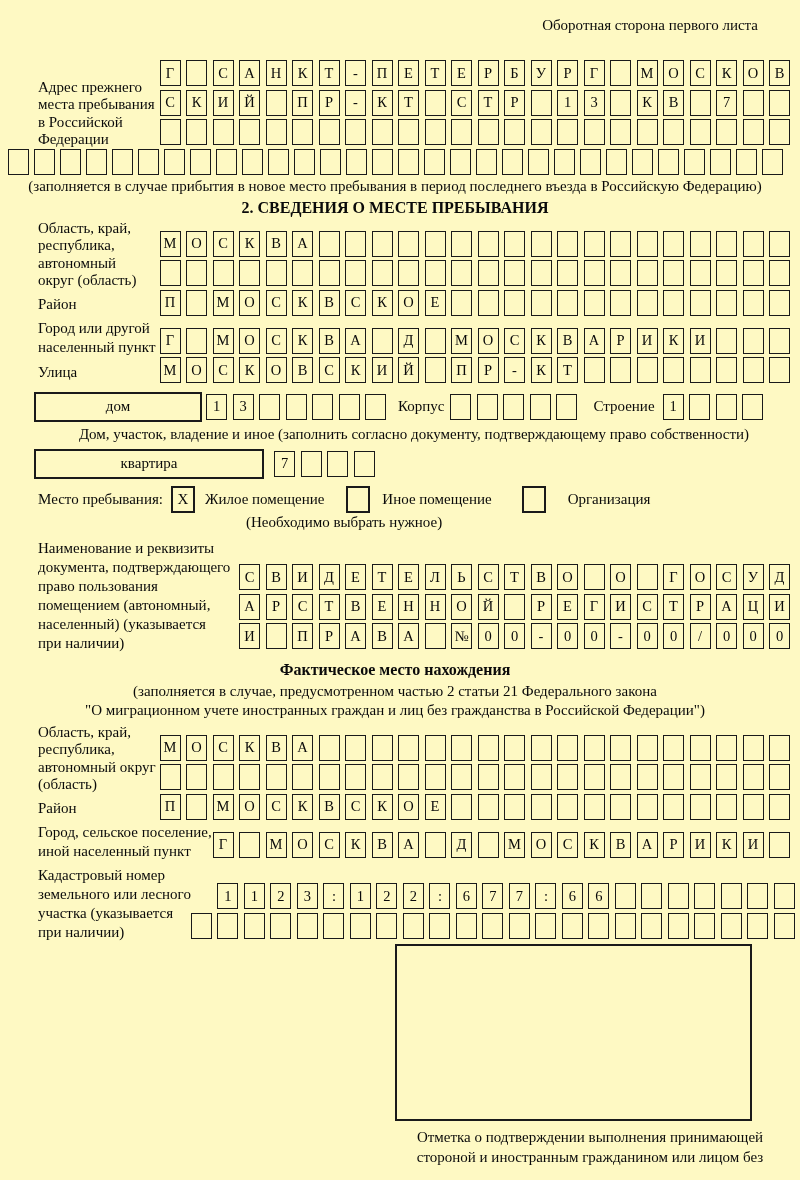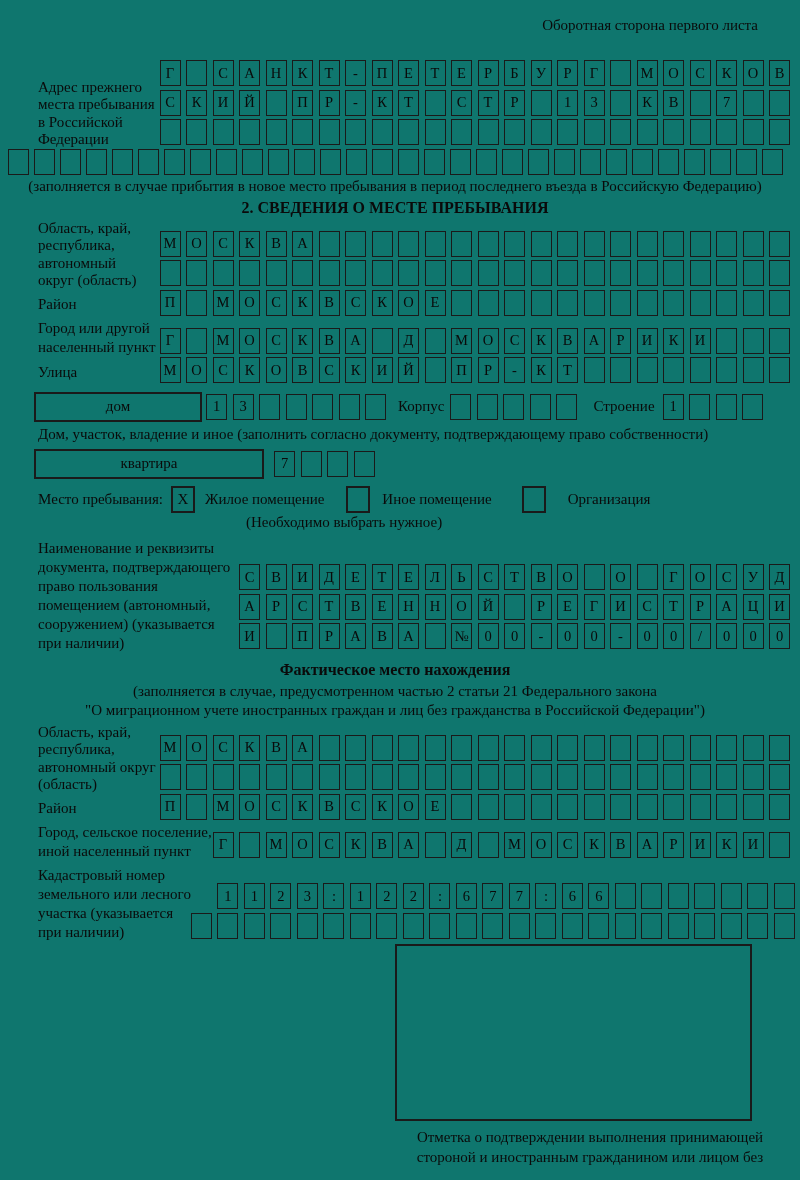--- a/index.html
+++ b/index.html
@@ -1,19 +1,19 @@
 <!DOCTYPE html>
 <html><head>
 <meta charset="utf-8">
 <style>
   html,body{margin:0;padding:0;background:#ffffff;}
   .page{
     position:relative;width:800px;height:1180px;overflow:hidden;
     font-family:"Liberation Serif","DejaVu Serif",serif;color:#0a0a0a;
-    box-sizing:border-box;padding-right:10px;background:#0f766e;
+    box-sizing:border-box;padding-right:10px;background:#fef9c3;
   }
   .hdr{text-align:right;padding:16px 32px 0 0;font-size:15px;line-height:19px;}
   .group{display:flex;align-items:flex-end;}
   .group.vc{align-items:center;}
   .glabel{padding-left:38px;font-size:15px;line-height:17.5px;flex:0 0 auto;}
   .glabel.single{line-height:26px;}
   .grows{margin-left:auto;}
   .boxrow{display:flex;gap:5.5px;margin-bottom:3.5px;justify-content:flex-end;}
   .cbox{flex:0 0 21px;width:21px;height:26px;border:1.8px solid #1a1a1a;box-sizing:border-box;
         display:flex;align-items:center;justify-content:center;font-size:14.5px;}
@@ -346,21 +346,21 @@
         <span class="cbox"></span>
       </div>
     <div class="inlabel" style="margin:0 8px 0 16px;">Строение</div>
     <div class="boxrow">
         <span class="cbox">1</span>
         <span class="cbox"></span>
         <span class="cbox"></span>
         <span class="cbox"></span>
       </div>
   </div>
-  <div class="note" style="padding-left:38px;">Дом, участок, владение и иное (заполнить согласно документу, подтверждающему право собственности)</div>
+  <div class="note" style="padding-left:38px;text-align:center;">Дом, участок, владение и иное (заполнить согласно документу, подтверждающему право собственности)</div>
 
   <div class="houserow">
     <div class="bigbox" style="width:230px;margin-right:10px;">квартира</div>
     <div class="boxrow">
         <span class="cbox">7</span>
         <span class="cbox"></span>
         <span class="cbox"></span>
         <span class="cbox"></span>
       </div>
   </div>
@@ -375,21 +375,21 @@
     <span>Организация</span>
   </div>
   <div class="note" style="padding-left:246px;">(Необходимо выбрать нужное)</div>
 
   <div class="group" style="margin-top:7px;">
     <div class="glabel" style="line-height:19px;">
       <div>Наименование и реквизиты</div>
       <div>документа, подтверждающего</div>
       <div>право пользования</div>
       <div>помещением (автономный,</div>
-      <div>сооружением) (указывается</div>
+      <div>населенный) (указывается</div>
       <div>при наличии)</div>
     </div>
     <div class="grows">
       <div class="boxrow">
           <span class="cbox">С</span>
           <span class="cbox">В</span>
           <span class="cbox">И</span>
           <span class="cbox">Д</span>
           <span class="cbox">Е</span>
           <span class="cbox">Т</span>

